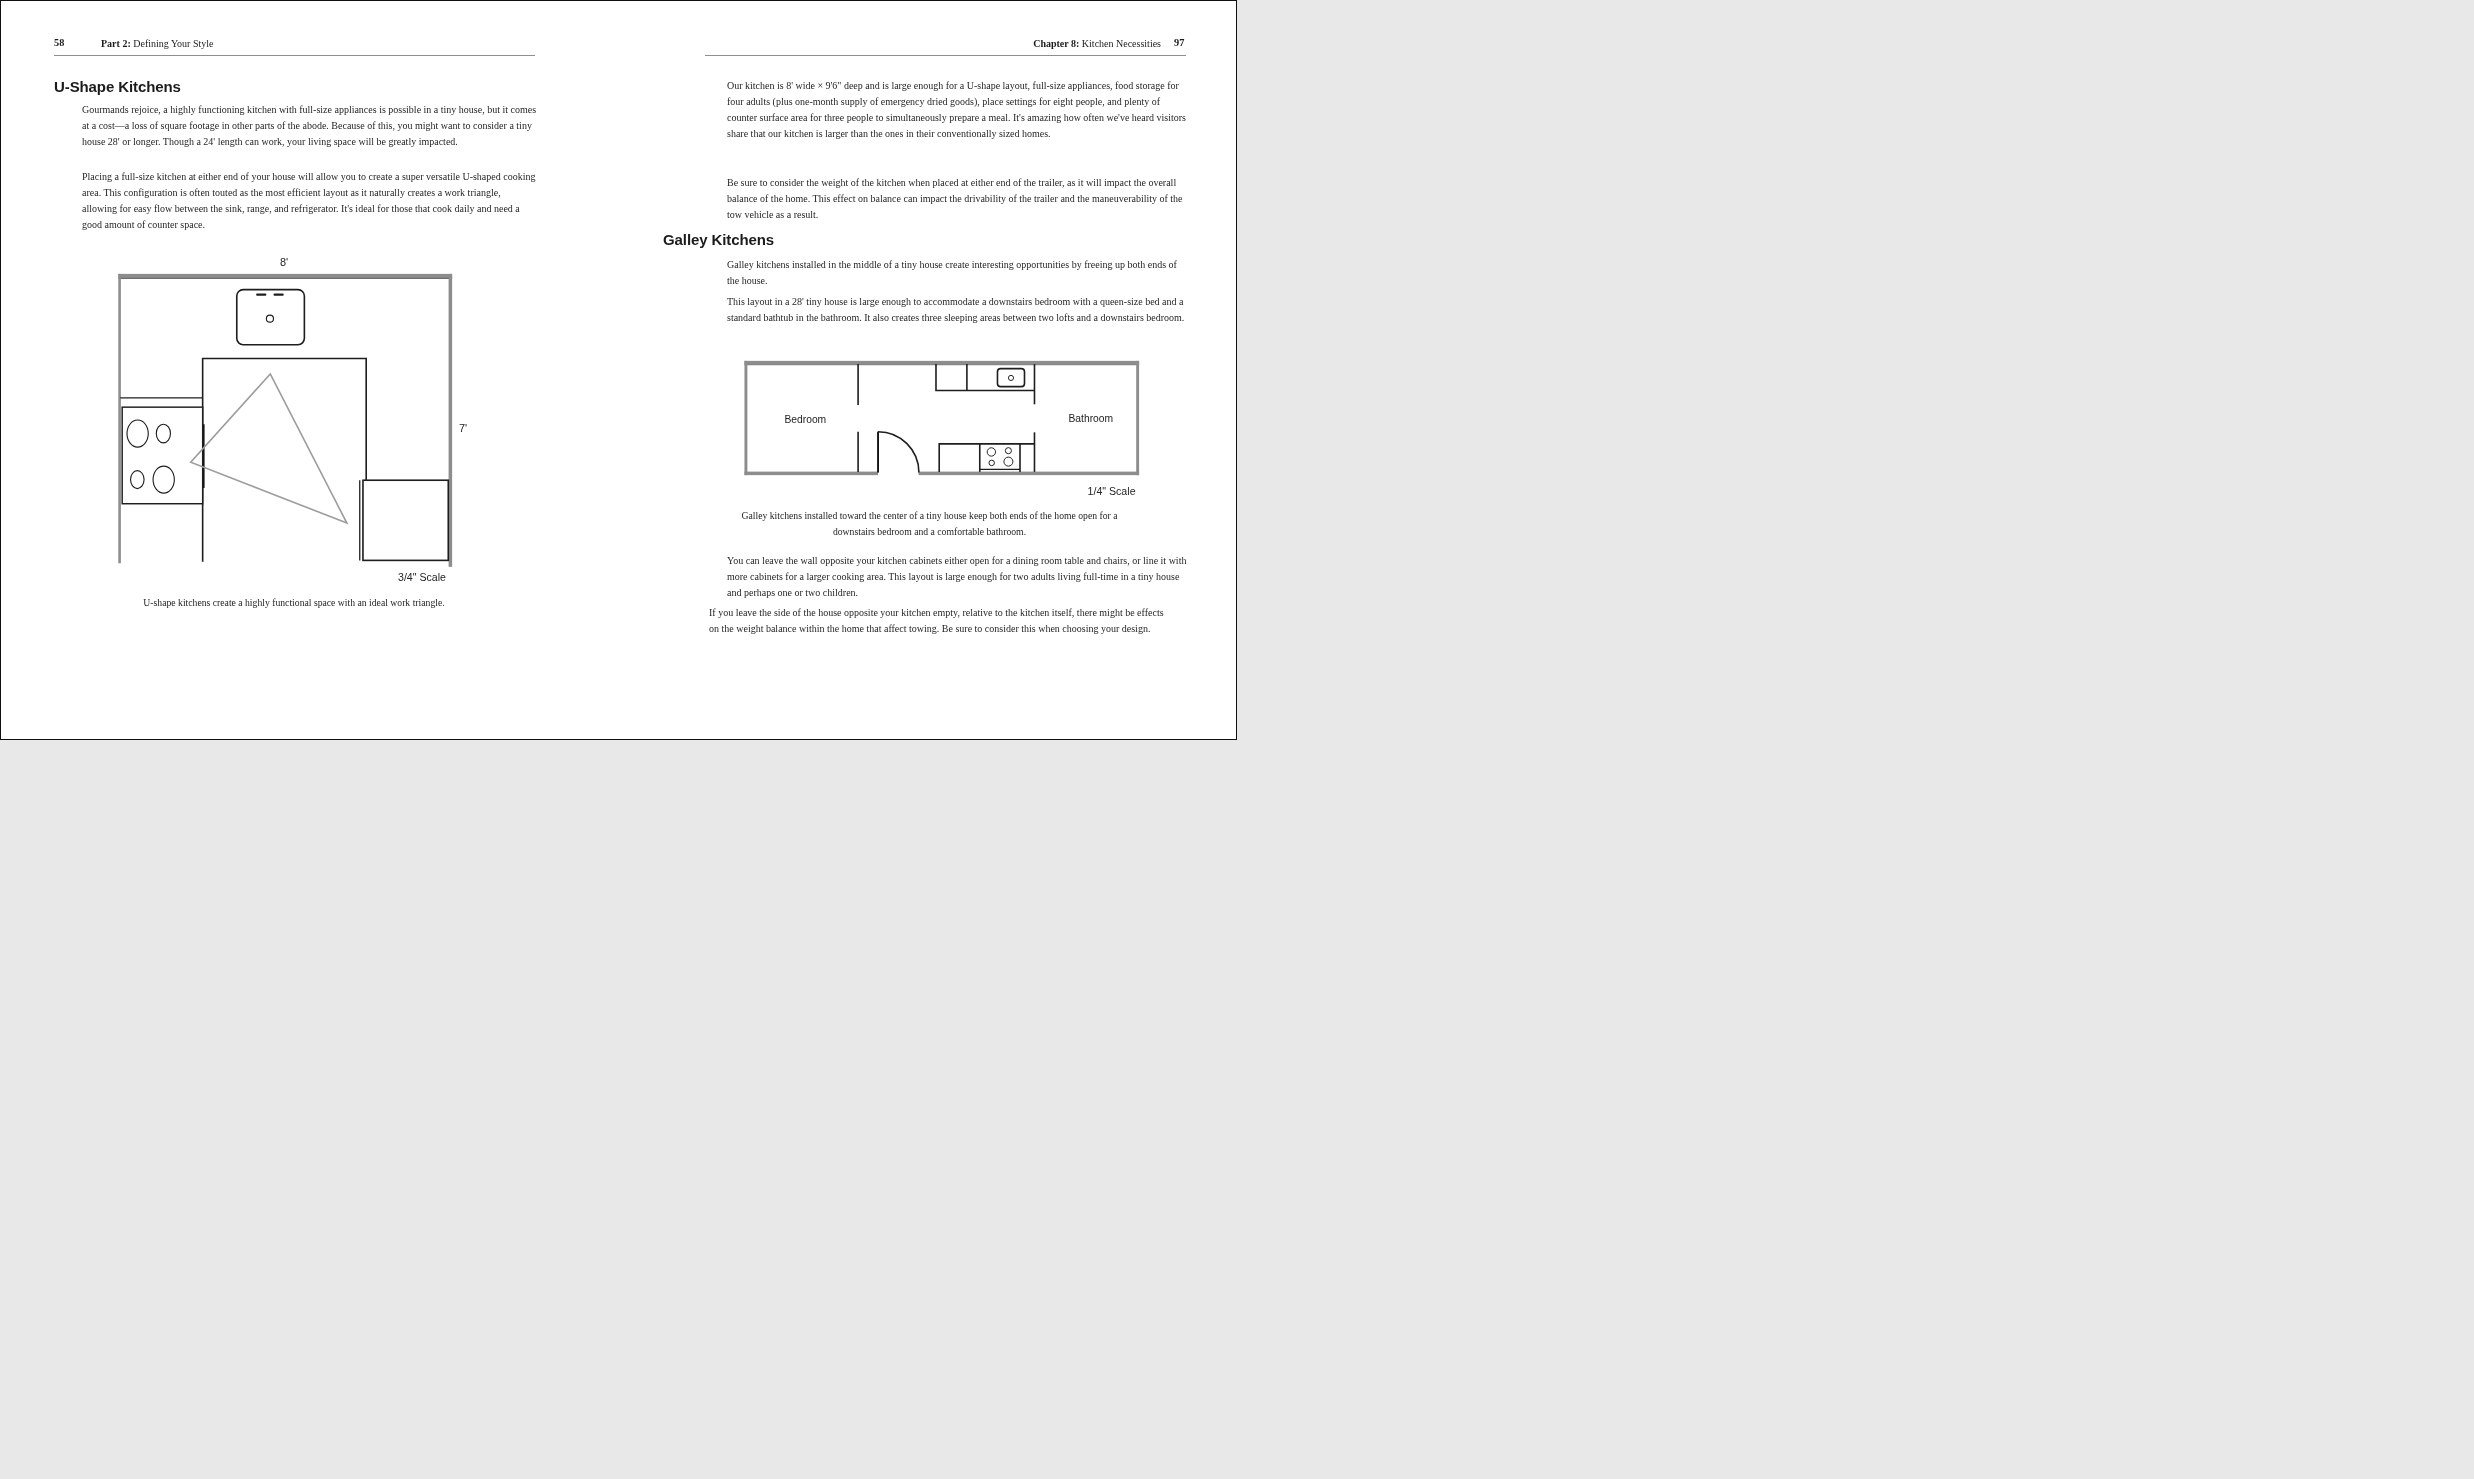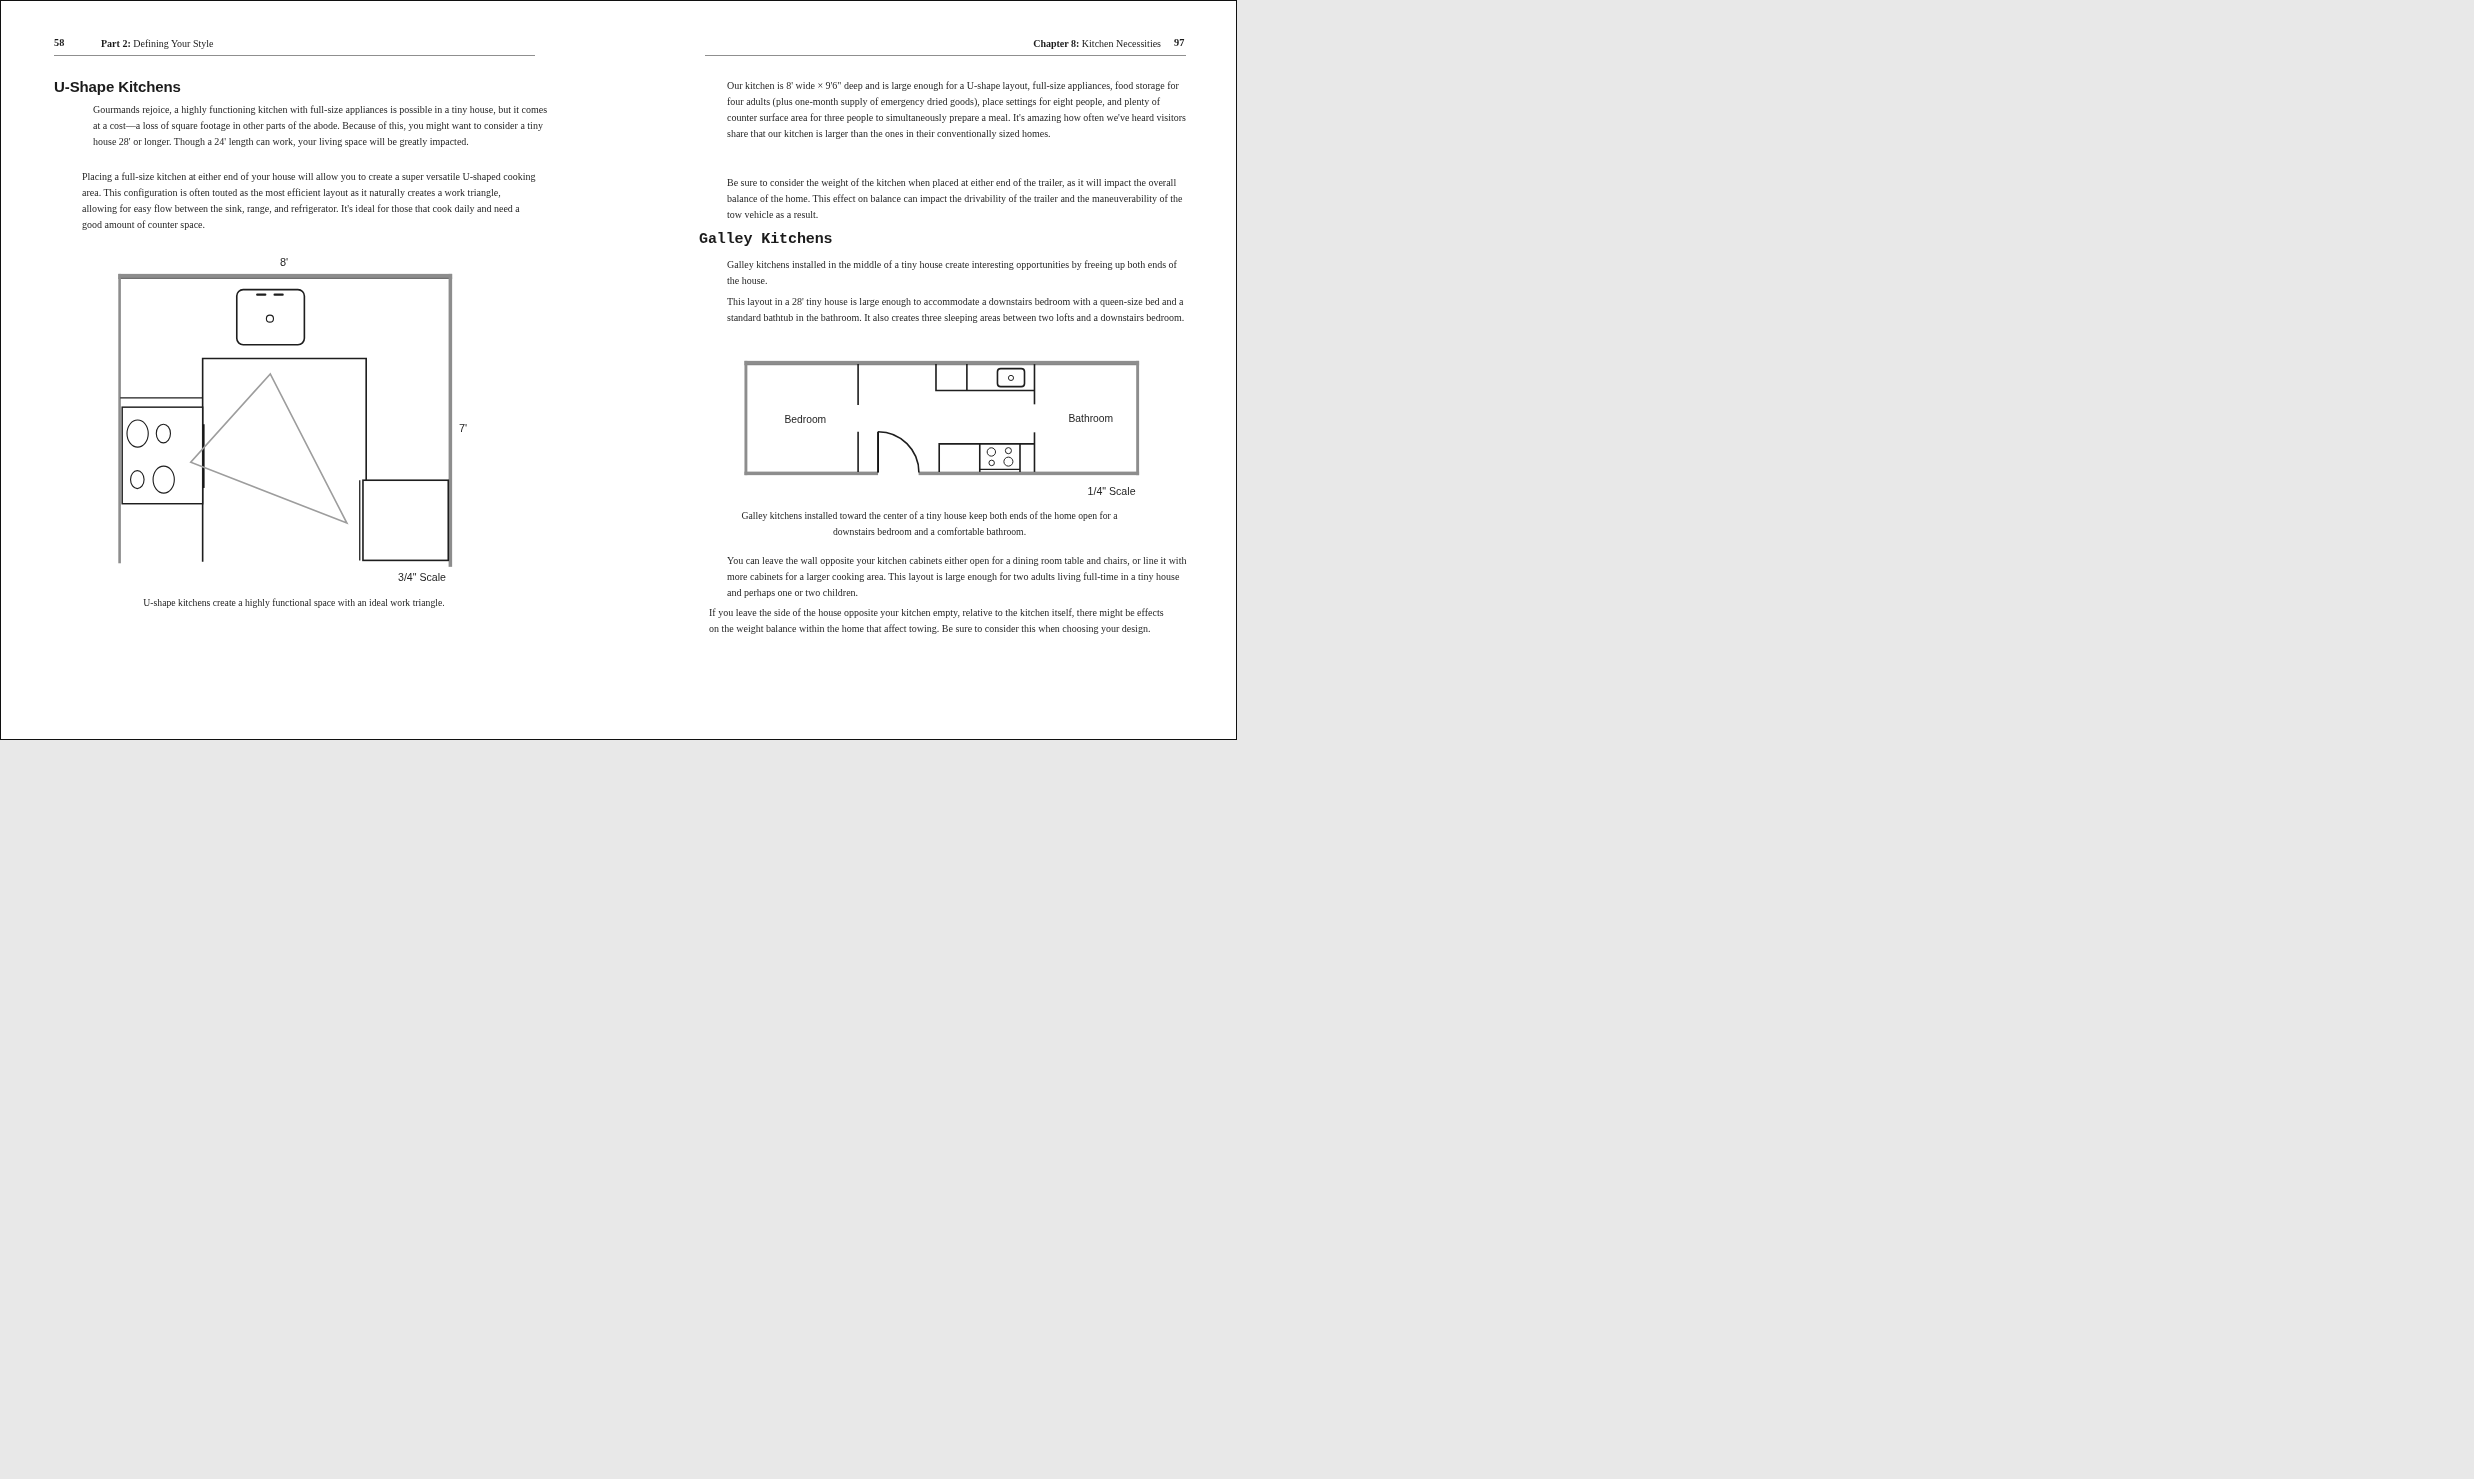--- a/index.html
+++ b/index.html
@@ -35,21 +35,21 @@
   </div>
   <div class="abs rule" style="left:53px;top:54px;width:481px;"></div>
 
   <div class="abs runhead" style="left:704px;top:37px;width:456px;text-align:right;">
     <span class="rh-bold">Chapter 8:</span><span> Kitchen Necessities</span>
   </div>
   <div class="abs folio" style="left:1173px;top:36px;">97</div>
   <div class="abs rule" style="left:704px;top:54px;width:481px;"></div>
 
   <div class="abs h1" style="left:53px;top:77px;">U-Shape Kitchens</div>
-  <div class="abs para" style="left:92px;top:101px;">Gourmands rejoice, a highly functioning kitchen with full-size appliances is possible in a tiny house, but it comes at a cost—a loss of square footage in other parts of the abode. Because of this, you might want to consider a tiny house 28' or longer. Though a 24' length can work, your living space will be greatly impacted.</div>
+  <div class="abs para" style="left:81px;top:101px;">Gourmands rejoice, a highly functioning kitchen with full-size appliances is possible in a tiny house, but it comes at a cost—a loss of square footage in other parts of the abode. Because of this, you might want to consider a tiny house 28' or longer. Though a 24' length can work, your living space will be greatly impacted.</div>
   <div class="abs para" style="left:81px;top:168px;">Placing a full-size kitchen at either end of your house will allow you to create a super versatile U-shaped cooking area. This configuration is often touted as the most efficient layout as it naturally creates a work triangle, allowing for easy flow between the sink, range, and refrigerator. It's ideal for those that cook daily and need a good amount of counter space.</div>
 
   <svg class="abs" style="left:110px;top:251px;" width="361" height="338" viewBox="340 780 1120 1050">
 
     <rect class="wall" x="362" y="848" width="1037" height="13"></rect>
     <line x1="362" y1="862" x2="1399" y2="862" stroke="#3a3a3a" stroke-width="2.5"></line>
     <rect class="wall" x="362" y="848" width="8" height="899"></rect>
     <rect class="wall" x="1388" y="848" width="11" height="910"></rect>
 
     <rect class="blkf" x="730" y="897" width="210" height="171" rx="20" stroke-width="5"></rect>
@@ -74,21 +74,21 @@
 
     <text x="877" y="824" font-size="34" text-anchor="middle">8'</text>
     <text x="1420" y="1338" font-size="34" text-anchor="start">7'</text>
     <text x="1380" y="1802" font-size="33" text-anchor="end">3/4" Scale</text>
   </svg>
 
   <div class="abs caption" style="left:53px;top:594px;width:480px;">U-shape kitchens create a highly functional space with an ideal work triangle.</div>
 
   <div class="abs para para-r" style="left:726px;top:77px;">Our kitchen is 8' wide × 9'6" deep and is large enough for a U-shape layout, full-size appliances, food storage for four adults (plus one-month supply of emergency dried goods), place settings for eight people, and plenty of counter surface area for three people to simultaneously prepare a meal. It's amazing how often we've heard visitors share that our kitchen is larger than the ones in their conventionally sized homes.</div>
   <div class="abs para para-r" style="left:726px;top:162px;margin-top:12px;">Be sure to consider the weight of the kitchen when placed at either end of the trailer, as it will impact the overall balance of the home. This effect on balance can impact the drivability of the trailer and the maneuverability of the tow vehicle as a result.</div>
-  <div class="abs h1" style="left:698px;top:230px;font-family:Liberation Mono, monospace;">Galley Kitchens</div>
+  <div class="abs h1" style="left:662px;top:230px;">Galley Kitchens</div>
   <div class="abs para para-r" style="left:726px;top:256px;">Galley kitchens installed in the middle of a tiny house create interesting opportunities by freeing up both ends of the house.</div>
   <div class="abs para para-r" style="left:726px;top:293px;">This layout in a 28' tiny house is large enough to accommodate a downstairs bedroom with a queen-size bed and a standard bathtub in the bathroom. It also creates three sleeping areas between two lofts and a downstairs bedroom.</div>
 
   <svg class="abs" style="left:738px;top:354px;" width="412" height="145" viewBox="2290 1100 1280 450">
 
     <rect class="wall" x="2307" y="1118" width="1226" height="11"></rect>
     <line x1="2307" y1="1130" x2="3533" y2="1130" stroke="#3a3a3a" stroke-width="2"></line>
     <rect class="wall" x="2307" y="1118" width="9" height="355"></rect>
     <rect class="wall" x="3524" y="1118" width="9" height="355"></rect>
     <rect class="wall" x="2307" y="1462" width="415" height="11"></rect>

